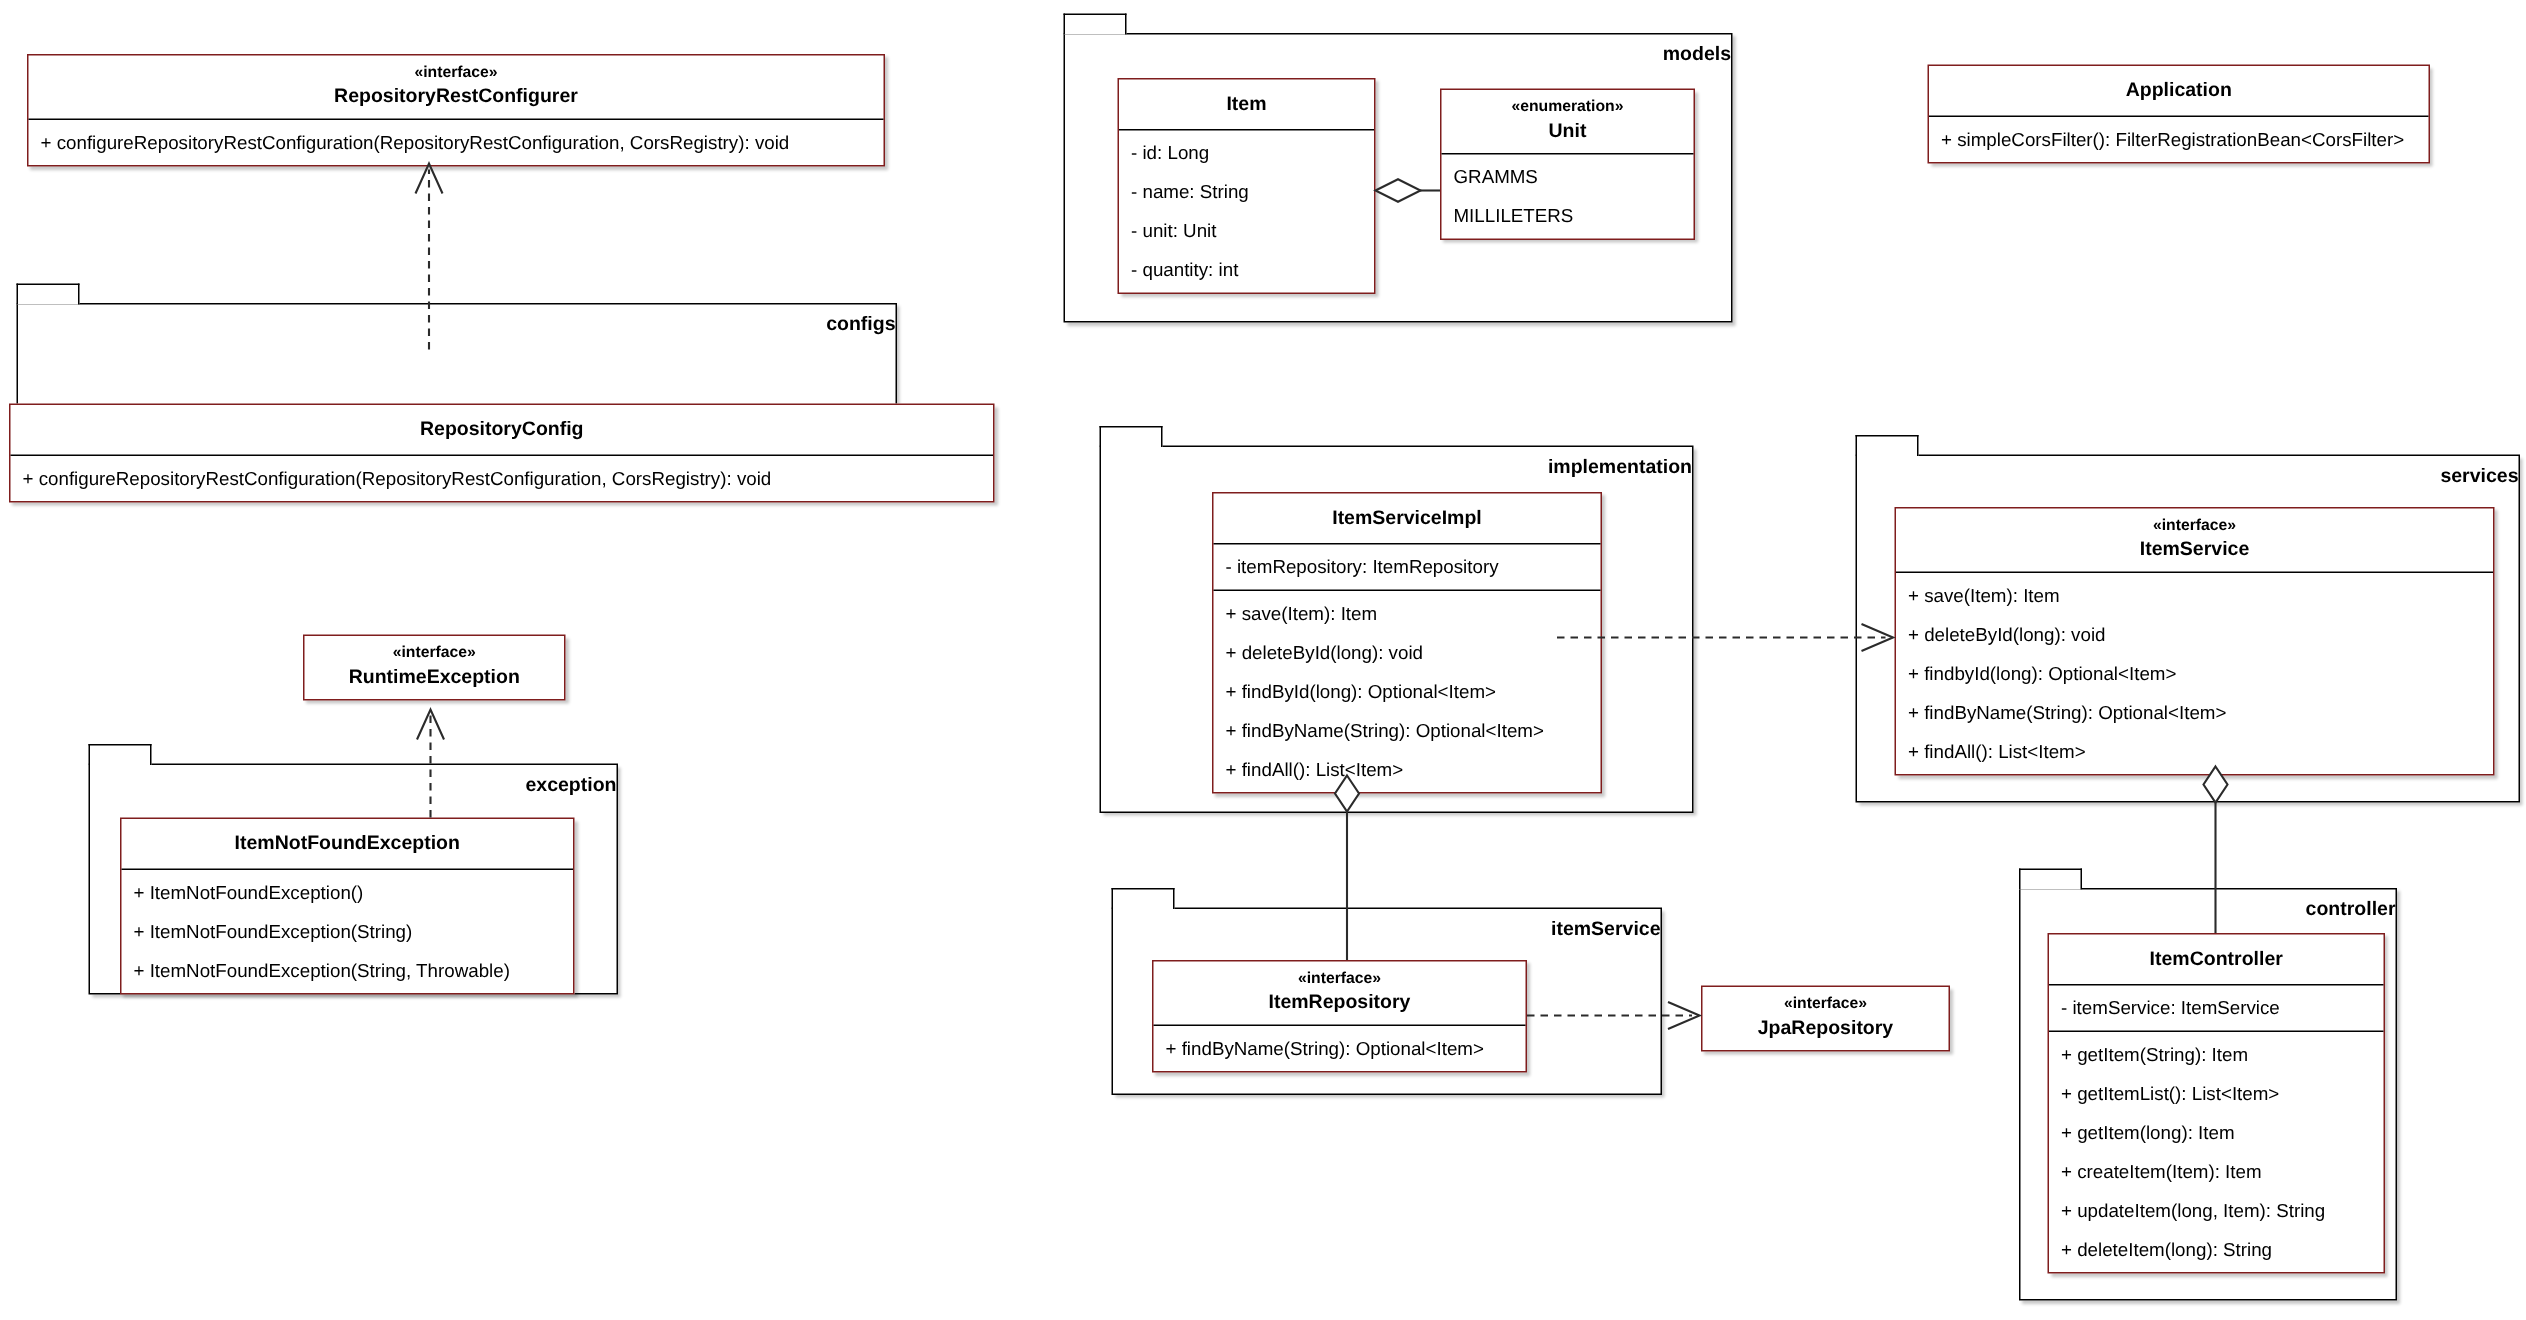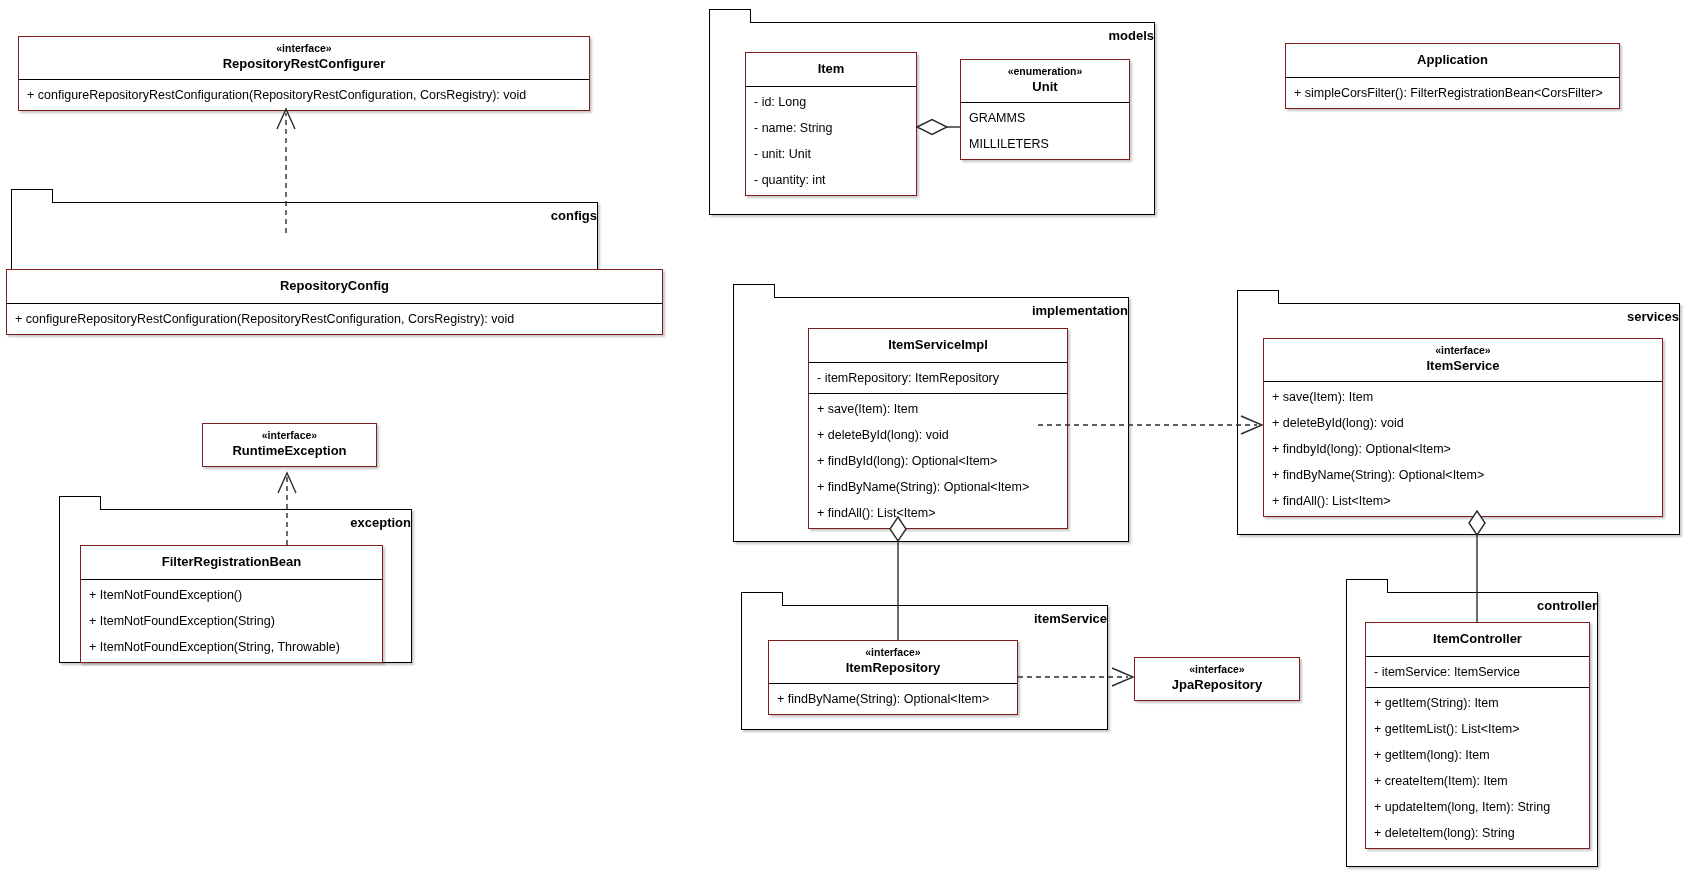--- a/index.html
+++ b/index.html
@@ -98,21 +98,21 @@
 
   <div class="cls" style="left:202px; top:423px; width:175px;">
     <div class="cls-hdr">
       <div class="stereo">«interface»</div>
       <div class="cname">RuntimeException</div>
     </div>
   </div>
 
   <div class="cls" style="left:80px; top:545px; width:303px;">
     <div class="cls-hdr pad8">
-      <div class="cname">FilterRegistrationBean</div>
+      <div class="cname">ItemNotFoundException</div>
     </div>
     <div class="sec">
       <div class="row">+ ItemNotFoundException()</div>
       <div class="row">+ ItemNotFoundException(String)</div>
       <div class="row">+ ItemNotFoundException(String, Throwable)</div>
     </div>
   </div>
 
   <div class="cls" style="left:745px; top:52px; width:172px;">
     <div class="cls-hdr pad8">

